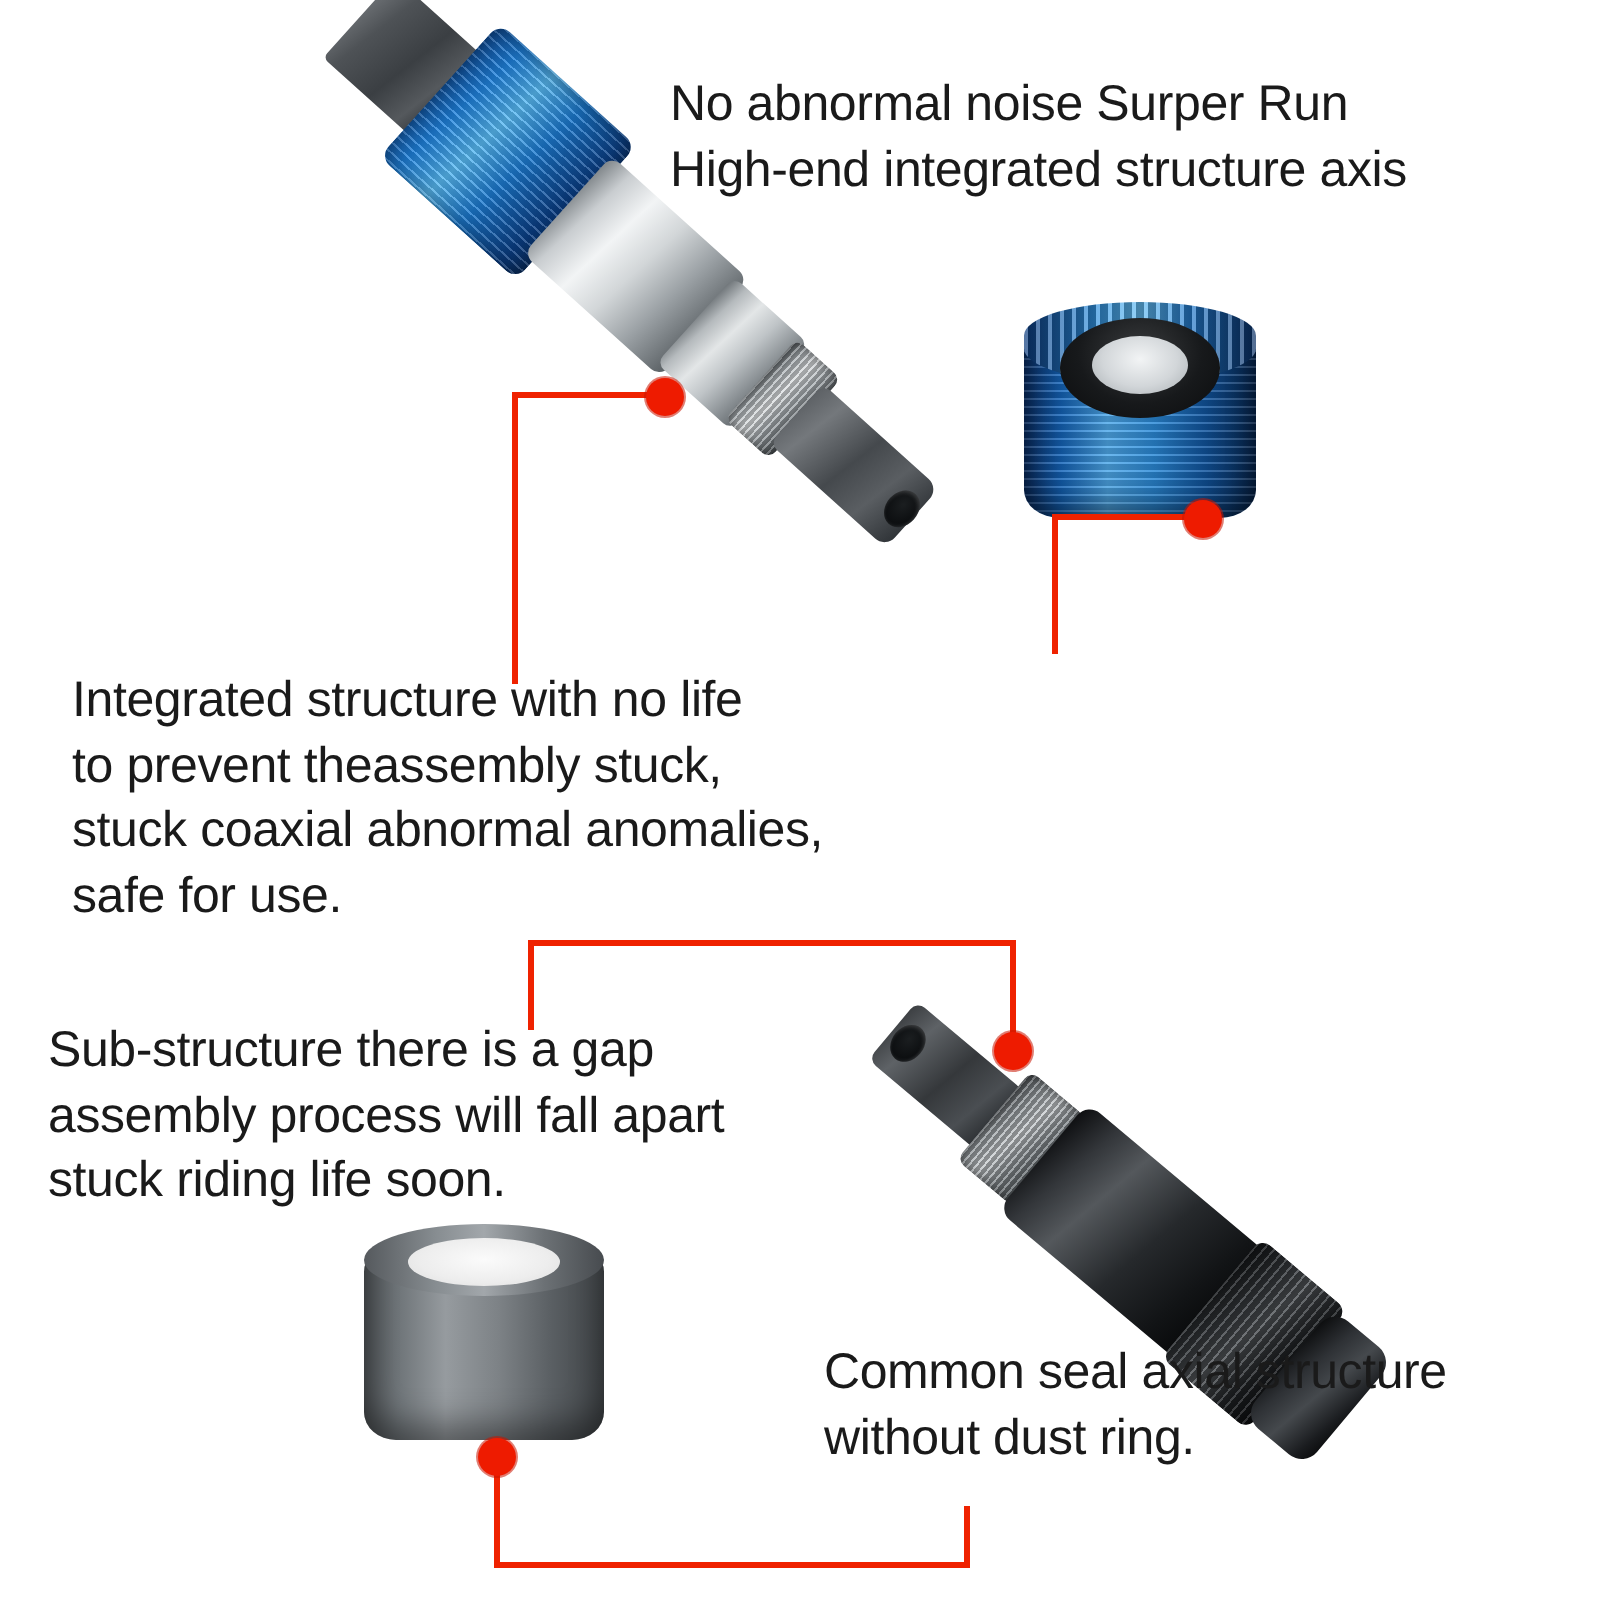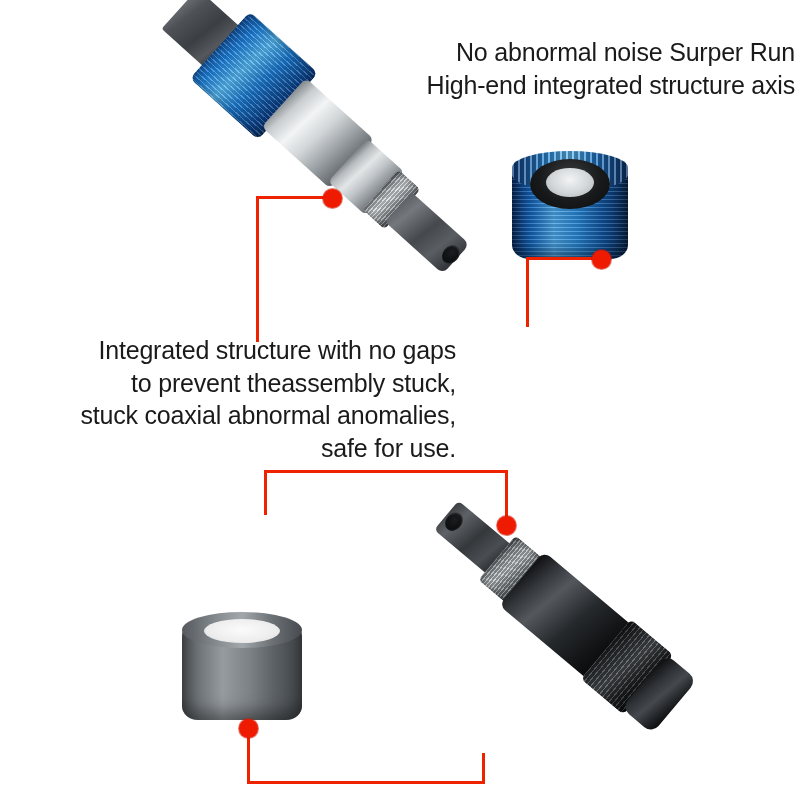--- a/index.html
+++ b/index.html
@@ -8,21 +8,20 @@
     padding: 0;
     background: #ffffff;
   }
   #canvas {
     position: relative;
     width: 800px;
     height: 800px;
     background: #ffffff;
     font-family: "Liberation Sans", sans-serif;
     overflow: hidden;
-    text-align: right;
   }
 
   
   .txt {
     position: absolute;
     color: #1a1a1a;
     font-size: 25px;
     line-height: 1.30;
     letter-spacing: -0.2px;
     white-space: pre-line;
@@ -239,21 +238,26 @@
   <div class="dot" style="left:497px; top:516px; width:19px; height:19px;"></div>
 
   <div class="line" style="left:247px; top:727px; width:3px;  height:57px;"></div>
   <div class="line" style="left:247px; top:781px; width:238px; height:3px;"></div>
   <div class="line" style="left:482px; top:753px; width:3px;  height:31px;"></div>
   <div class="dot" style="left:239px; top:719px; width:19px; height:19px;"></div>
 
   <div class="txt" id="title-text">No abnormal noise Surper Run
 High-end integrated structure axis</div>
 
-  <div class="txt" id="integrated-text">Integrated structure with no gaps
+  <div class="txt" id="integrated-text">Integrated structure with no life
 to prevent theassembly stuck,
 stuck coaxial abnormal anomalies,
 safe for use.</div>
 
 
-
+  <div class="txt" id="substructure-text">Sub-structure there is a gap
+assembly process will fall apart
+stuck riding life soon.</div>
+
+  <div class="txt" id="commonseal-text">Common seal axial structure
+without dust ring.</div>
 
 </div>
 
 </body></html>

